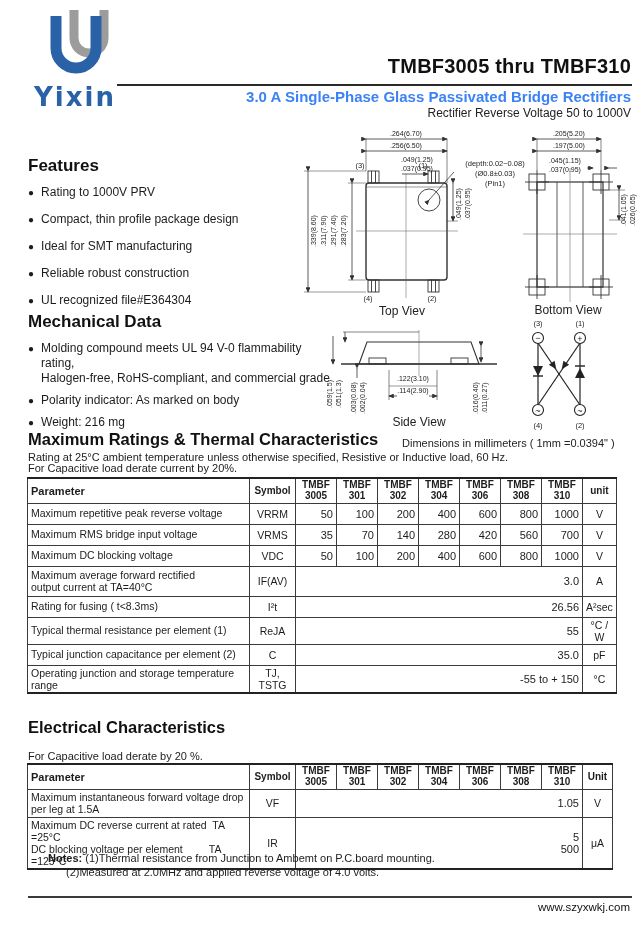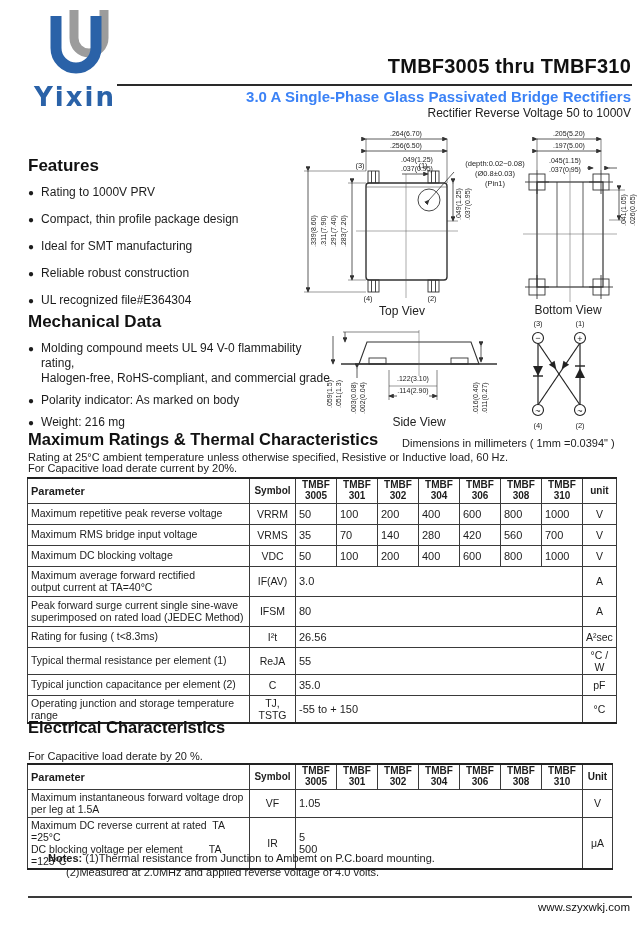--- a/index.html
+++ b/index.html
@@ -39,21 +39,21 @@
   .dim-note { left:402px; top:437px; font-size:11px; color:#222; }
   .cond { left:28px; font-size:11px; color:#1c1c1c; }
   .elec-heading { left:28px; top:718px; font-size:16.5px; }
 
   
   table.spec { border-collapse:collapse; table-layout:fixed; font-size:11px; }
   table.spec th, table.spec td { border:1px solid #3a3a3a; padding:1px 3px; overflow:hidden; }
   table.spec thead th { border-top:2px solid #222; font-weight:700; }
   table.spec .param { text-align:left; font-size:10.5px; line-height:1.15; }
   table.spec .sym { text-align:center; font-size:10.5px; }
-  table.spec .val { text-align:left; }
+  table.spec .val { text-align:right; }
   table.spec .unit { text-align:center; font-size:10.5px; }
   table.spec .model-h { text-align:center; font-size:10px; line-height:1.05; font-weight:700; padding:1px 0; }
   table.spec .param-h { text-align:left; font-size:11px; }
   table.spec tbody { border-bottom:2px solid #222; }
 
   
   .notes { left:28px; top:852px; font-size:11px; line-height:1.25; }
   .notes .lbl { font-weight:700;margin-left:20px; }
   .notes .l2 { margin-left:38px; }
   .footer-rule { left:28px; right:9px; top:896px; height:2px; background:#3a3a3a; }
@@ -400,27 +400,20 @@
         <td class="val">1000</td>
         <td class="unit">V</td>
       </tr>
       <tr style="height:30px">
         <td class="param ml">Maximum average forward rectified
 output current at TA=40°C</td>
         <td class="sym">IF(AV)</td>
         <td class="val" colspan="7">3.0</td>
         <td class="unit">A</td>
       </tr>
-      <tr style="height:30px">
-        <td class="param ml">Peak forward surge current single sine-wave
-superimposed on rated load (JEDEC Method)</td>
-        <td class="sym">IFSM</td>
-        <td class="val" colspan="7">80</td>
-        <td class="unit">A</td>
-      </tr>
       <tr style="height:21px">
         <td class="param">Rating for fusing ( t&lt;8.3ms)</td>
         <td class="sym">I²t</td>
         <td class="val" colspan="7">26.56</td>
         <td class="unit">A²sec</td>
       </tr>
       <tr style="height:21px">
         <td class="param">Typical  thermal resistance per element (1)</td>
         <td class="sym">ReJA</td>
         <td class="val" colspan="7">55</td>

